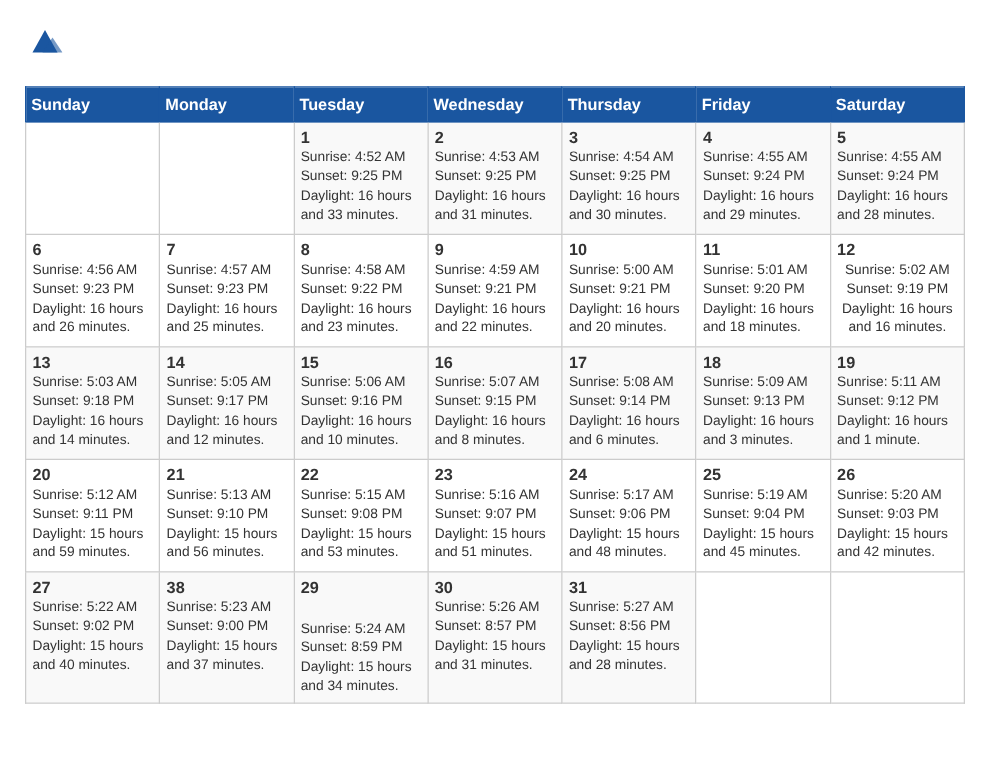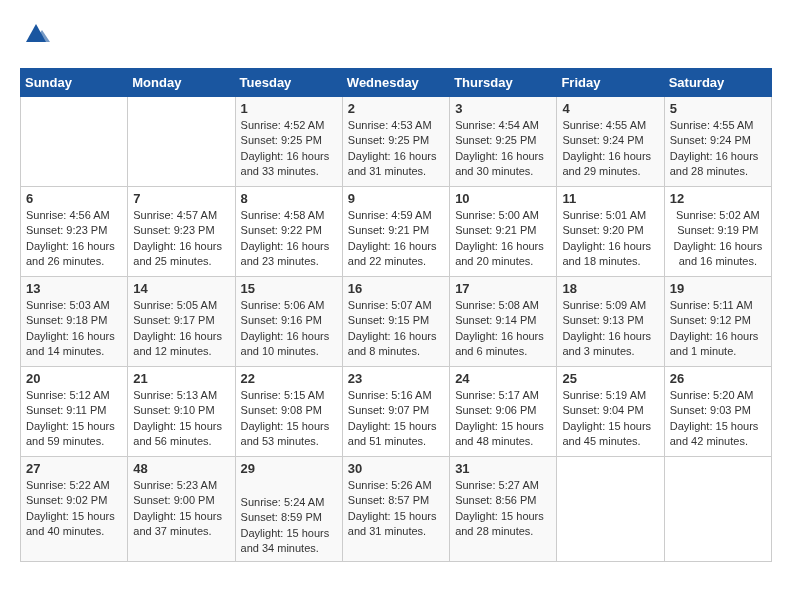--- a/index.html
+++ b/index.html
@@ -322,21 +322,21 @@
       </tr>
       <tr>
         <td>
           <span class="day-number">27</span>
           <div class="day-info" style="white-space: pre-line;">Sunrise: 5:22 AM
 Sunset: 9:02 PM
 Daylight: 15 hours
 and 40 minutes.</div>
         </td>
         <td>
-          <span class="day-number">48</span>
+          <span class="day-number">38</span>
           <div class="day-info" style="white-space: pre-line;">Sunrise: 5:23 AM
 Sunset: 9:00 PM
 Daylight: 15 hours
 and 37 minutes.</div>
         </td>
         <td>
           <span class="day-number">29</span>
           <div class="day-info" style="white-space: pre-line; margin-top: 19px;">Sunrise: 5:24 AM
 Sunset: 8:59 PM
 Daylight: 15 hours

